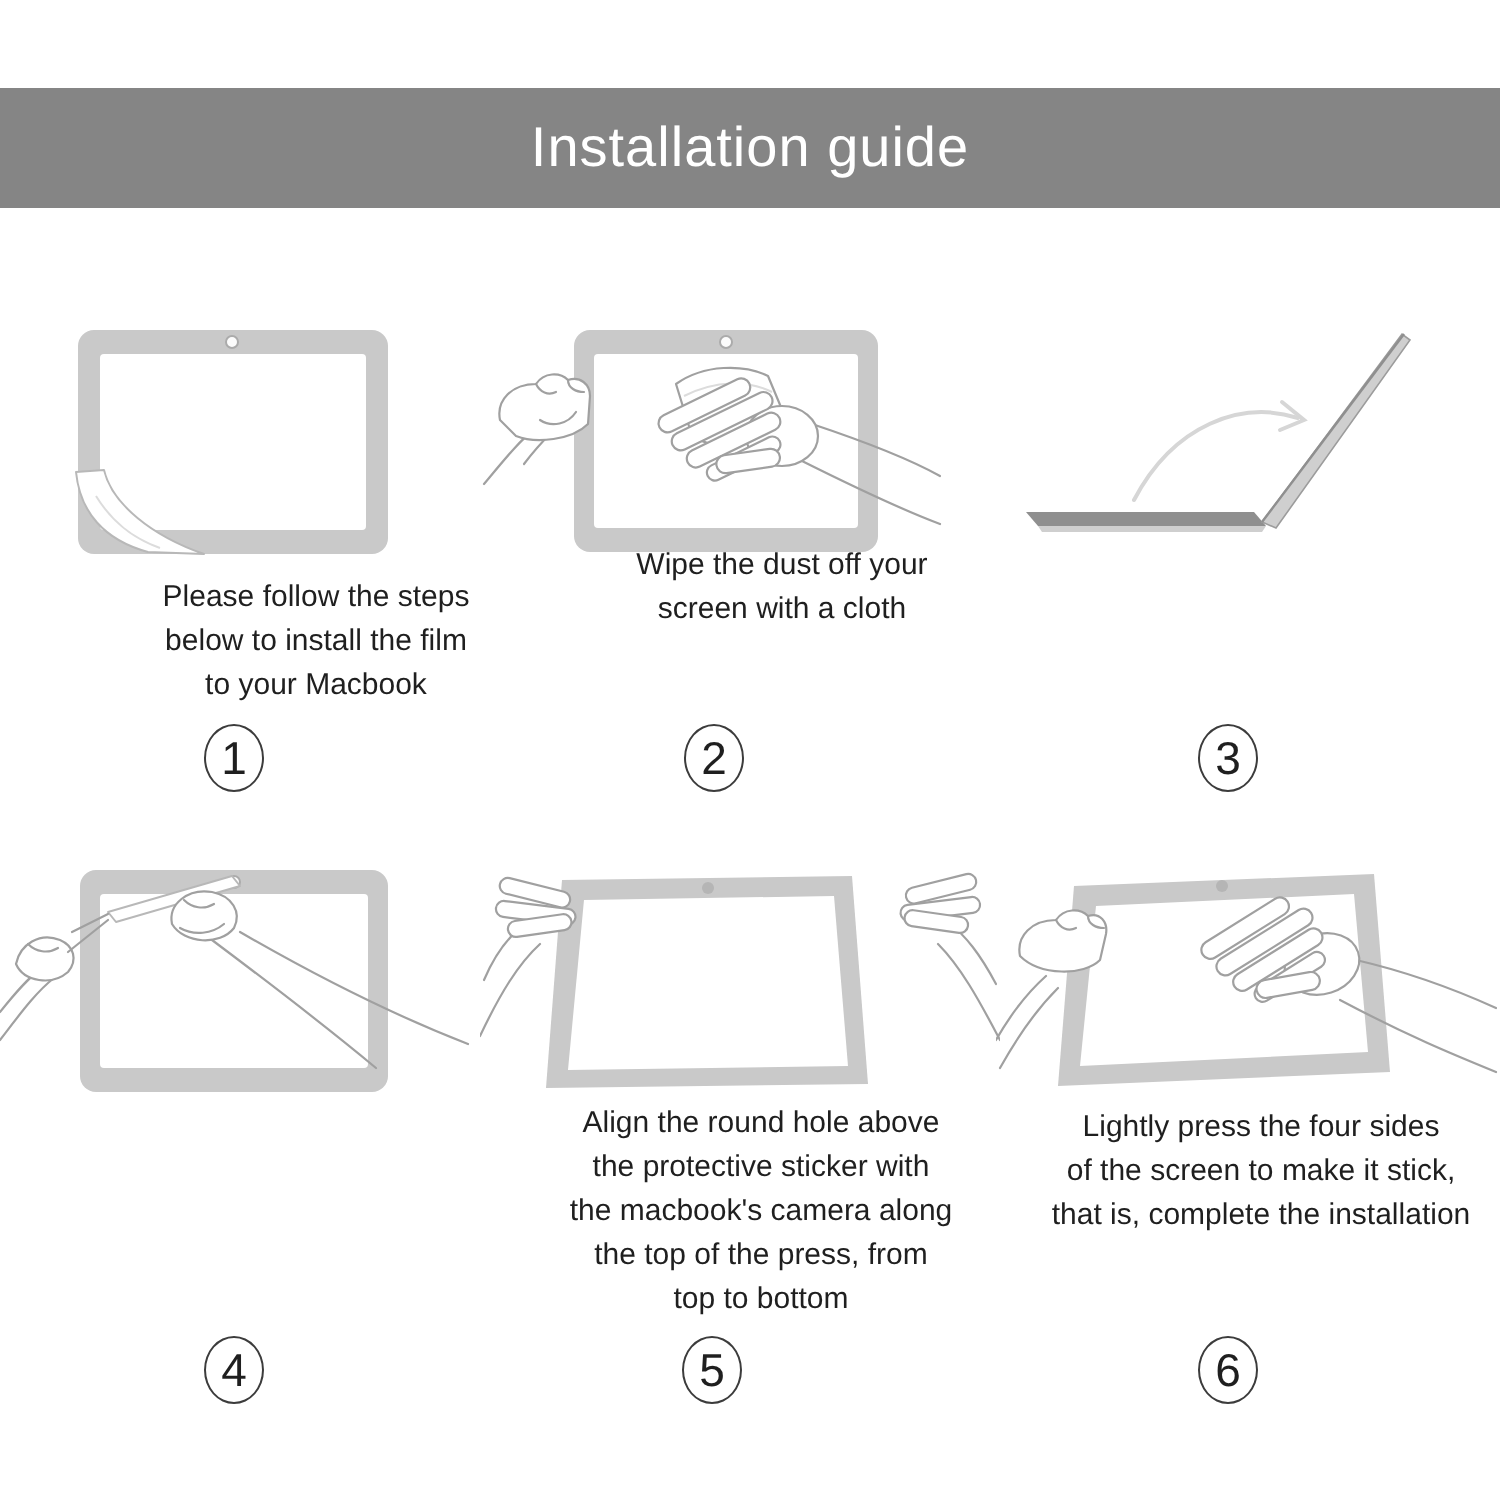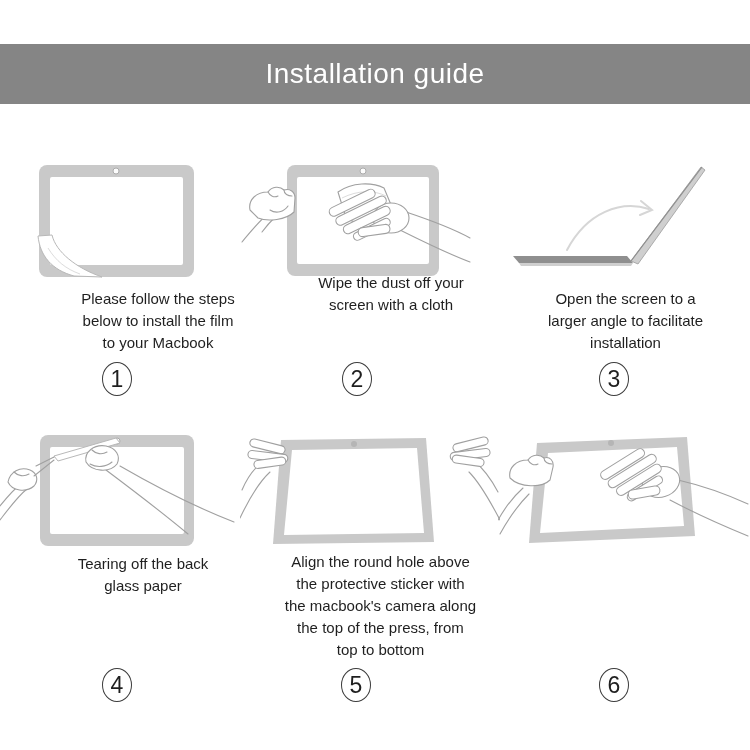--- a/index.html
+++ b/index.html
@@ -98,23 +98,20 @@
   <div class="badge" style="left:342px;top:362px">2</div>
 
   <svg class="illo" style="left:505px;top:158px" width="242" height="115" viewBox="0 0 242 115">
     <path class="il-soft" d="M62,92 C82,54 116,42 144,51"></path>
     <path class="il-soft" d="M136,43 L147,52 L135,57"></path>
     <path class="il-base" d="M8,98 L122,98 L128,105 L14,105 Z"></path>
     <path d="M14,105 L128,105 L126,108 L16,108 Z" fill="#cfcfcf"></path>
     <path class="il-blade" d="M126,103 L196,9 L200,12 L133,106 Z"></path>
     <path d="M126,103 L197,9" stroke="#8f8f8f" stroke-width="1.2" fill="none"></path>
   </svg>
-  <div class="caption" style="left:518px;top:288px;width:215px">Open the screen to a
-larger angle to facilitate
-installation</div>
   <div class="badge" style="left:599px;top:362px">3</div>
 
   <svg class="illo" style="left:0px;top:426px" width="246" height="136" viewBox="0 0 246 136">
     <rect class="il-frame" x="40" y="9" width="154" height="111" rx="8"></rect>
     <rect class="il-screen" x="50" y="21" width="134" height="87" rx="2"></rect>
     <circle class="il-cam" cx="117" cy="15" r="3"></circle>
 
     <path class="il-flap" d="M54,30 L116,12 L120,17 L58,35 Z"></path>
     <path class="il-line" d="M54,31 L36,40"></path>
 
@@ -123,22 +120,20 @@
     <path class="il-hand" d="M86,36 C84,26 94,18 106,20 C116,22 121,30 117,38 C110,47 92,46 86,36 Z"></path>
     <path class="il-line" d="M92,24 C96,28 102,29 107,26"></path>
     <path class="il-line" d="M90,38 C97,42 106,41 112,36"></path>
 
     <path class="il-line" d="M0,80 C8,70 14,63 21,58"></path>
     <path class="il-line" d="M0,94 C10,81 18,70 27,63"></path>
     <path class="il-hand" d="M8,56 C10,46 20,40 30,44 C37,47 39,54 34,60 C26,67 12,65 8,56 Z"></path>
     <path class="il-line" d="M14,46 C18,50 24,51 29,48"></path>
     <path class="il-line" d="M34,50 L54,34"></path>
   </svg>
-  <div class="caption" style="left:38px;top:553px;width:210px">Tearing off the back
-glass paper</div>
   <div class="badge" style="left:102px;top:668px">4</div>
 
   <svg class="illo" style="left:240px;top:424px" width="260" height="142" viewBox="0 0 260 142">
     <path class="il-frame" d="M41,16 L186,14 L194,118 L33,120 Z"></path>
     <path class="il-screen" d="M52,26 L177,24 L184,109 L44,111 Z"></path>
     <circle class="il-cam-dark" cx="114" cy="20" r="3"></circle>
 
     <path class="il-line" d="M2,66 C8,52 15,43 24,37"></path>
     <path class="il-line" d="M0,94 C10,73 19,58 30,48"></path>
     <rect class="il-hand" x="10" y="14" width="36" height="8" rx="4" transform="rotate(14 10 18)"></rect>
@@ -173,15 +168,18 @@
     <path class="il-line" d="M172,76 C206,94 228,103 250,112"></path>
     <ellipse class="il-hand" cx="163" cy="58" rx="19" ry="15" transform="rotate(-18 163 58)"></ellipse>
     <g transform="rotate(-32 140 44)">
       <rect class="il-hand" x="104" y="28" width="50" height="9" rx="4.5"></rect>
       <rect class="il-hand" x="106" y="39" width="55" height="9" rx="4.5"></rect>
       <rect class="il-hand" x="109" y="50" width="51" height="9" rx="4.5"></rect>
       <rect class="il-hand" x="115" y="61" width="40" height="8" rx="4"></rect>
     </g>
     <rect class="il-hand" x="130" y="64" width="32" height="9" rx="4.5" transform="rotate(-10 146 68)"></rect>
   </svg>
+  <div class="caption" style="left:513px;top:553px;width:235px">Lightly press the four sides
+of the screen to make it stick,
+that is, complete the installation</div>
   <div class="badge" style="left:599px;top:668px">6</div>
 
 </div>
 
 </body></html>

